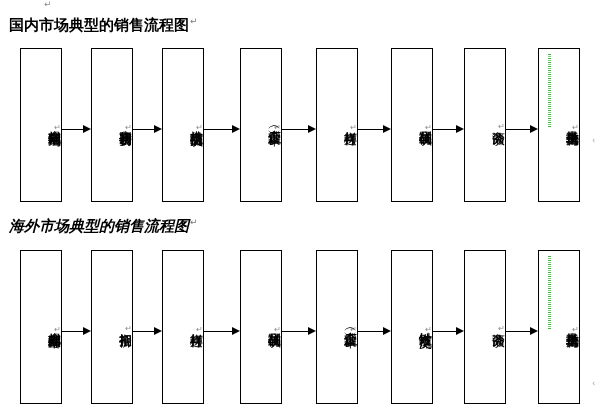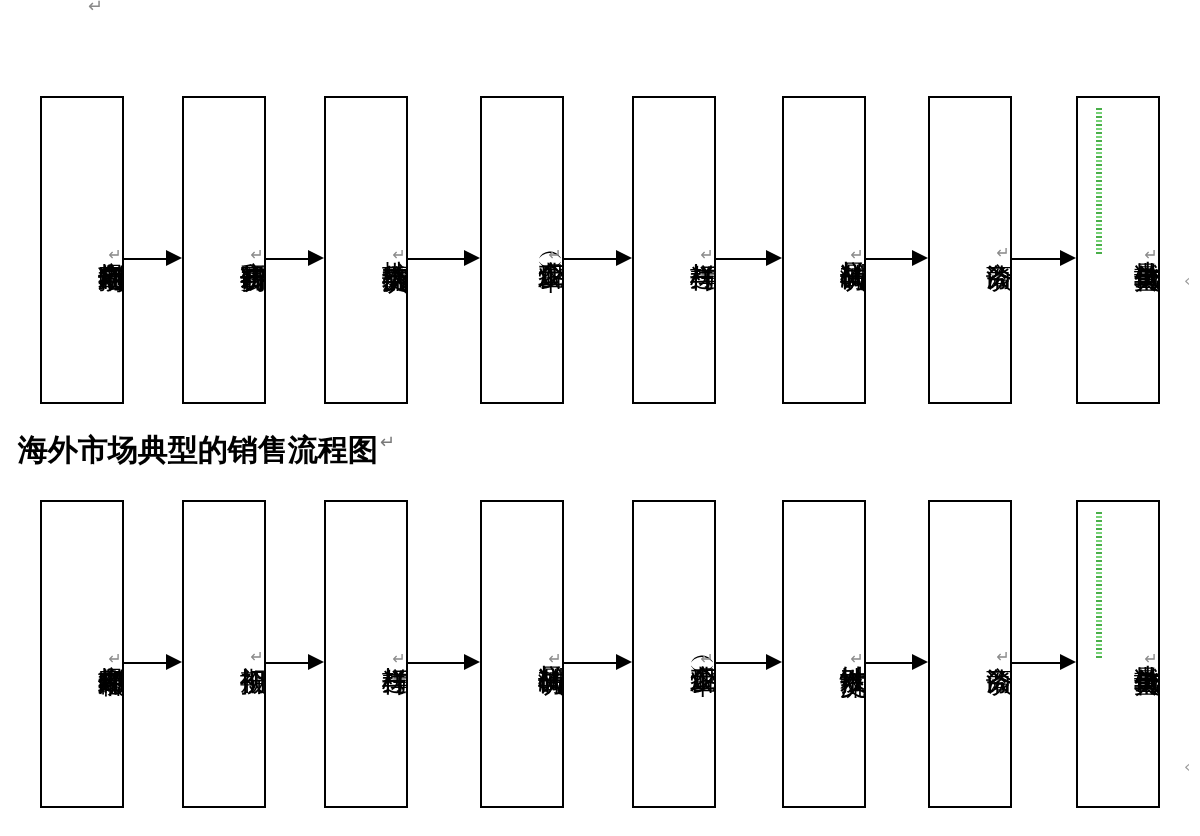--- a/index.html
+++ b/index.html
@@ -35,21 +35,21 @@
     line-height: 1;
   }
   .section-title .pilcrow {
     font-size: 9px;
     font-weight: normal;
     color: #7a7a7a;
     vertical-align: super;
     margin-left: 1px;
   }
   #title-1 { left: 9px;  top: 17px; }
-  #title-2 { left: 9px;  top: 218px; }
+  #title-2 { left: 9px;  top: 218px; font-style: italic; }
 
   
   .stray-mark {
     position: absolute;
     left: 44px;
     top: 0px;
     font-size: 9px;
     color: #8a8a8a;
     line-height: 1;
   }
@@ -149,20 +149,23 @@
   #edge-mark-1 { left: 592px; top: 137px; }
   #edge-mark-2 { left: 592px; top: 380px; }
 </style>
 </head>
 <body>
 
 <div class="page">
 
   <span class="stray-mark">↵</span>
 
+  <div class="section-title" id="title-1">
+    <span>国内市场典型的销售流程图</span><span class="pilcrow">↵</span>
+  </div>
 
   <div class="flow-row" id="row-1">
 
     <div class="flow-box" style="left:20px;">
       <div class="box-text">
           <span>客户规划与电话预约</span>
           <span class="pilcrow">↵</span>
         </div>
     </div>
     <div class="flow-box" style="left:91px;">

